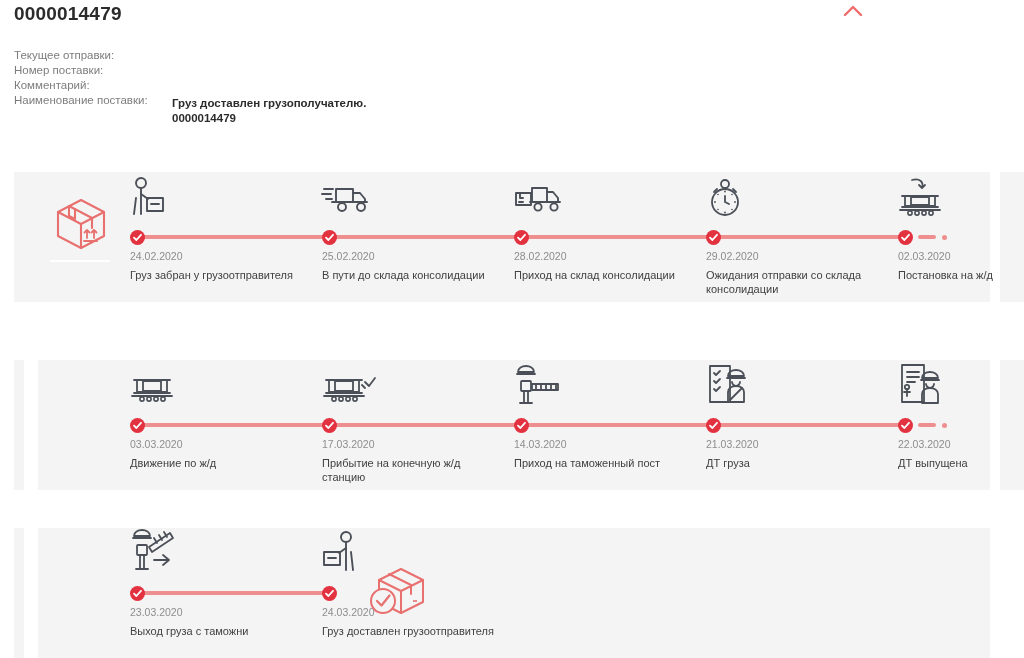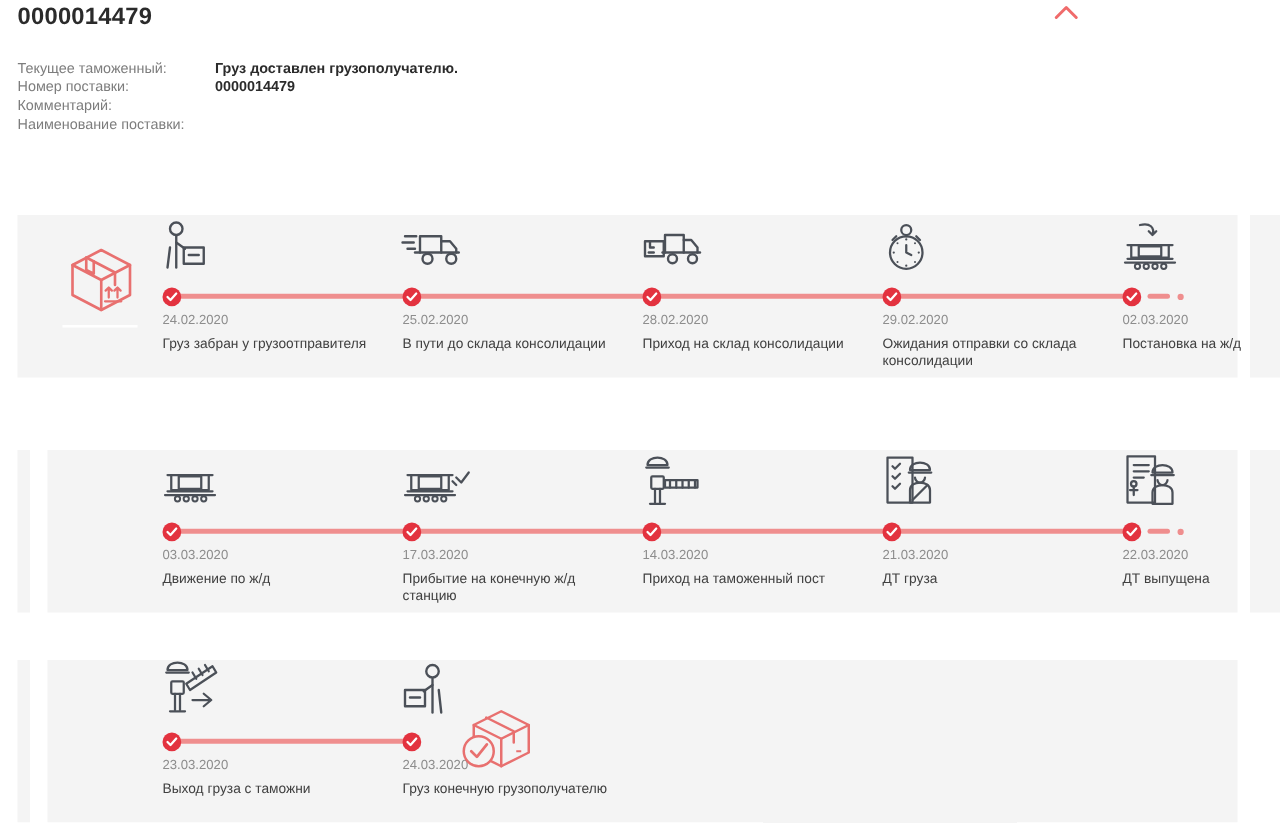--- a/index.html
+++ b/index.html
@@ -29,20 +29,21 @@
   .summary { position: absolute; left: 14px; top: 48px; width: 600px; }
   .summary-row { display: flex; height: 15px; align-items: flex-start; }
   .summary-label {
     width: 158px; flex: 0 0 158px;
     font-size: 11.5px; color: #7d7d7d; line-height: 15px;
     white-space: nowrap;
   }
   .summary-value {
     font-size: 11.5px; font-weight: 700; color: #2b2b2b; line-height: 15px;
     white-space: nowrap;
+    margin-top: 48px;
   }
 
   
   .tl-row { position: absolute; left: 0; height: 130px; }
   .tl-row.r1 { top: 172px; }
   .tl-row.r2 { top: 360px; }
   .tl-row.r3 { top: 528px; }
 
   .edge-strip {
     position: absolute; top: 0; height: 130px; width: 10px;
@@ -117,21 +118,21 @@
   <div class="collapse-btn">
     <span>
       <svg width="18" height="11" viewBox="0 0 18 11">
         <polyline points="1,10 9,2 17,10" fill="none" stroke="#f06b6b" stroke-width="2.4" stroke-linecap="round" stroke-linejoin="round"></polyline>
       </svg>
     </span>
   </div>
 
   <div class="summary">
     <div class="summary-row">
-      <div class="summary-label">Текущее таможенный:</div>
+      <div class="summary-label">Текущее отправки:</div>
       <div class="summary-value">Груз доставлен грузополучателю.</div>
     </div>
     <div class="summary-row">
       <div class="summary-label">Номер поставки:</div>
       <div class="summary-value">0000014479</div>
     </div>
     <div class="summary-row">
       <div class="summary-label">Комментарий:</div>
       <div class="summary-value"></div>
     </div>
@@ -482,21 +483,21 @@
               <circle cx="24" cy="7" r="5"></circle>
               <path d="M24 13 L24 40"></path>
               <path d="M24 18 L17 23"></path>
               <path d="M29 22 L31 40"></path>
               <rect x="2" y="22" width="16" height="13"></rect>
               <path d="M6 28 L14 28"></path>
             </g>
           </svg>
         </div>
         <div class="step-date">24.03.2020</div>
-        <div class="step-label">Груз конечную грузополучателю</div>
+        <div class="step-label">Груз доставлен грузоотправителя</div>
       </div>
       <div class="node" style="left:322px; top:58px;">
         <svg width="9" height="9" viewBox="0 0 9 9">
             <polyline points="1,4.6 3.4,7 8,1.8" fill="none" stroke="#ffffff" stroke-width="1.8" stroke-linecap="round" stroke-linejoin="round"></polyline>
           </svg>
       </div>
 
       <div class="delivered-pkg" style="left:368px; top:36px;">
         <svg width="60" height="58" viewBox="0 0 60 58">
           <g fill="none" stroke="#e8706f" stroke-width="2" stroke-linejoin="round" stroke-linecap="round">

